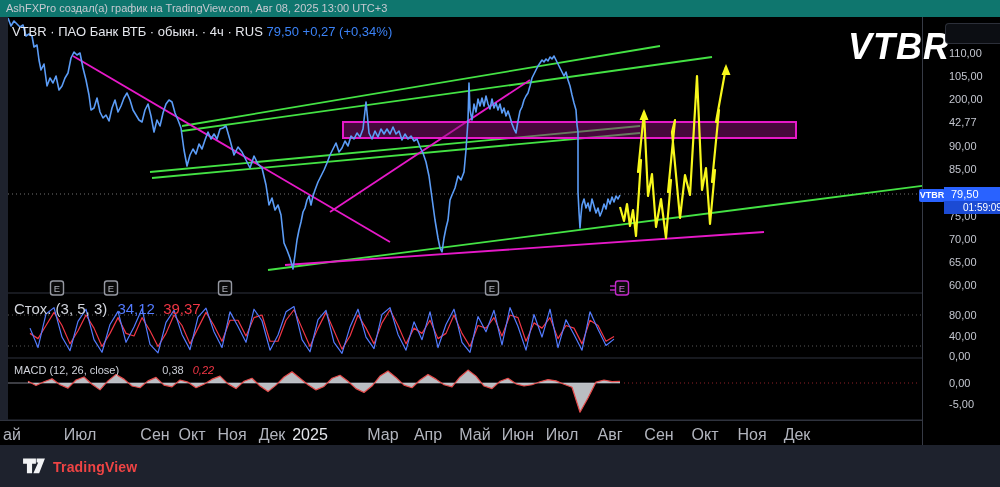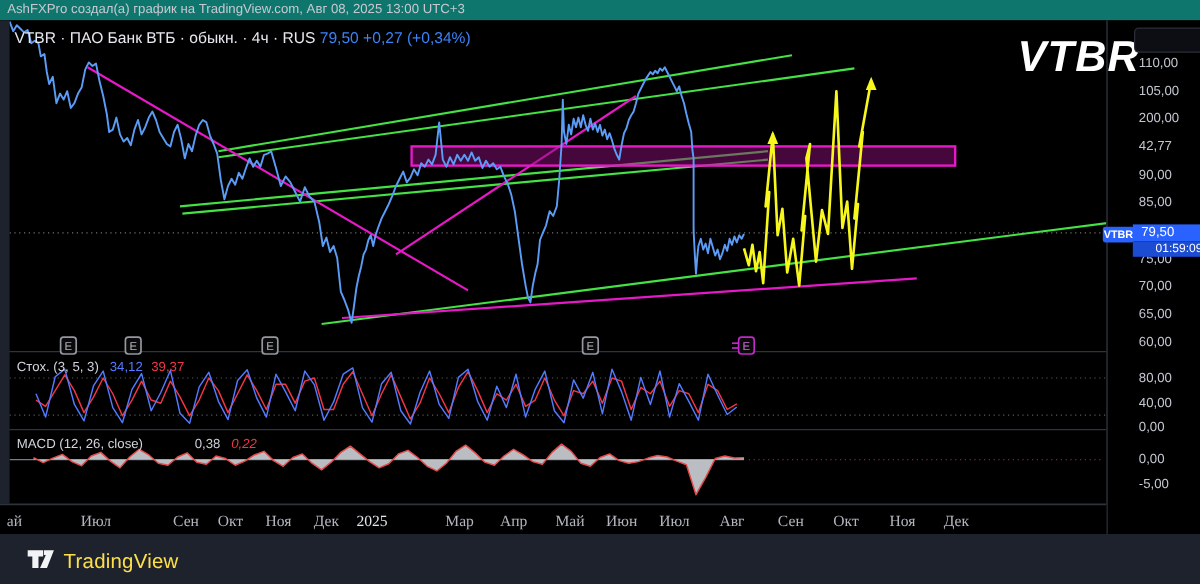--- a/index.html
+++ b/index.html
@@ -17,32 +17,32 @@
              color:#ffffff;z-index:4;letter-spacing:1px;}
   #axis{left:922px;top:17px;width:78px;height:428px;background:#000;border-left:1px solid #363a45;box-sizing:border-box;}
   .axis-label{position:absolute;left:26px;color:#c3c6cf;font-size:11px;transform:translateY(-50%);white-space:nowrap;}
   #rub-btn{left:945px;top:23px;width:47px;height:19px;border:1px solid #44485593;border-radius:4px;
            color:#d1d4dc;font-size:11px;text-align:right;line-height:19px;z-index:6;background:#0c0e13;padding-left:32px;}
   #price-tag{left:944px;top:187px;width:56px;z-index:7;font-size:11px;color:#fff;}
   #price-tag .row1{background:#2962ff;padding:1px 0 1px 7px;height:12px;line-height:12px;}
   #price-tag .row2{background:#1c4bd4;padding:1px 0 1px 19px;height:11px;line-height:11px;font-size:10px;}
   #symbol-tag{left:919px;top:189px;width:26px;height:13px;background:#2962ff;color:#fff;
               font-size:9px;font-weight:bold;text-align:center;line-height:13px;border-radius:2px;z-index:8;}
-  #stoch-legend{left:14px;top:300px;font-size:11px;color:#d1d4dc;z-index:5;white-space:nowrap;}
+  #stoch-legend{left:14px;top:300px;font-size:15px;color:#d1d4dc;z-index:5;white-space:nowrap;}
   #stoch-legend .k{color:#537bff;margin-left:6px;}
   #stoch-legend .d{color:#f23645;margin-left:4px;}
   #macd-legend{left:14px;top:364px;font-size:11px;color:#d1d4dc;z-index:5;white-space:nowrap;}
   #macd-legend .m1{color:#c8cbd3;margin-left:40px;}
   #macd-legend .m2{color:#f23645;margin-left:6px;font-style:italic;}
   #timeaxis{left:0;top:420px;width:922px;height:25px;background:#000;border-top:1px solid #2f333e;}
-  .time-label{position:absolute;top:5px;transform:translateX(-50%);font-size:13px;color:#b2b5be;white-space:nowrap;font-family:Liberation Serif, serif;}
+  .time-label{position:absolute;top:5px;transform:translateX(-50%);font-size:16px;color:#b2b5be;white-space:nowrap;}
   .time-label.bright{color:#e3e5ea;}
   #footer{left:0;top:445px;width:1000px;height:42px;background:#1e222d;}
   #tv-logo{position:absolute;left:22px;top:11px;display:flex;align-items:center;gap:7px;}
-  #tv-logo .word{color:#fde047;font-size:17px;font-weight:normal;letter-spacing:.2px;}
+  #tv-logo .word{color:#ef4444;font-size:14px;font-weight:bold;letter-spacing:.2px;}
   svg text{font-family:"Liberation Sans","DejaVu Sans",sans-serif;}
 </style>
 </head>
 <body>
 
 <div id="topbar" class="abs">
   <span>AshFXPro создал(а) график на TradingView.com, Авг 08, 2025 13:00 UTC+3</span>
 </div>
 
 <div id="chart-wrap" class="abs">

